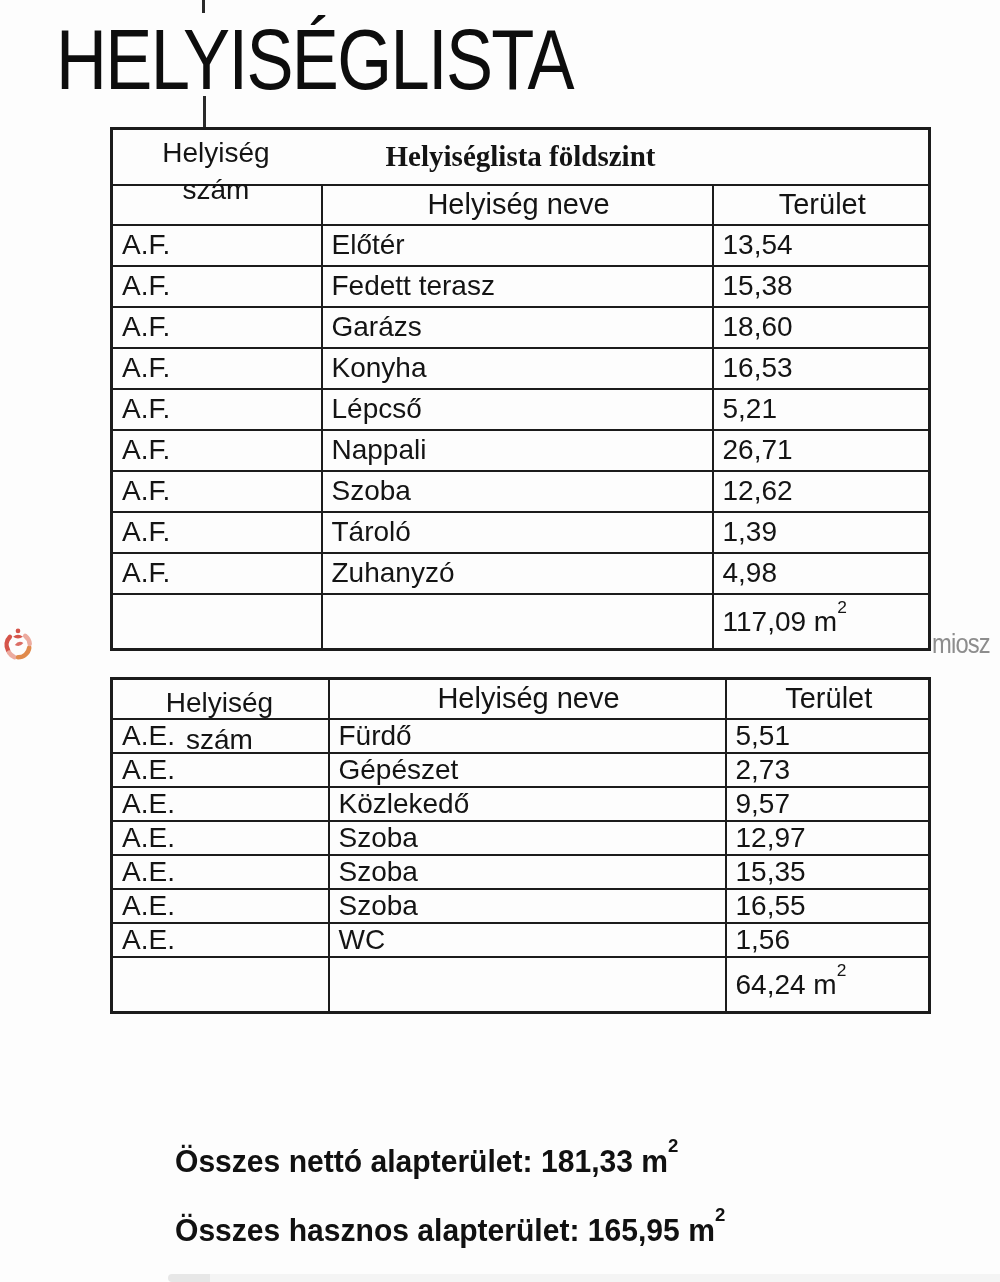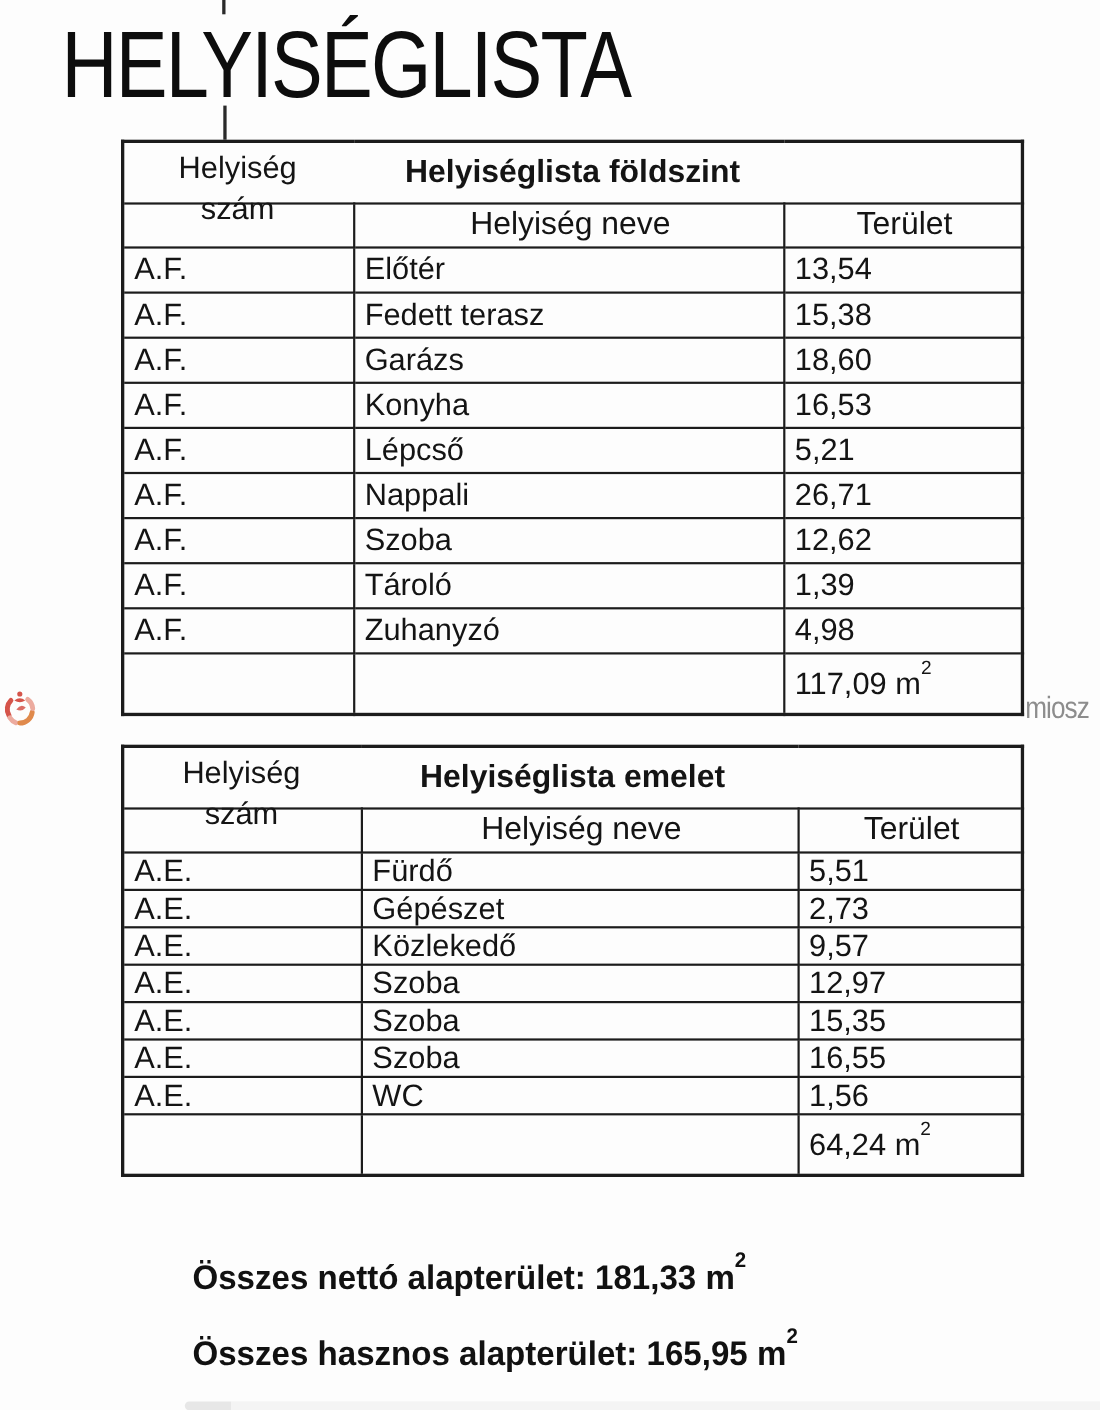--- a/index.html
+++ b/index.html
@@ -26,21 +26,21 @@
   table.rtable {
     border-collapse:collapse; table-layout:fixed; width:818px;
     border:3px solid #1c1c1c;
   }
   table.rtable td {
     border:2px solid #1c1c1c; box-sizing:border-box;
     font-size:28px; color:#141414; padding:0 6px 0 9px;
     overflow:visible; white-space:nowrap;
   }
   tr.title-row td {
-    height:56px; text-align:center; font-weight:700; font-size:29px; padding:0;
+    height:56px; text-align:center; font-weight:700; font-size:29px; padding:0;font-family:Liberation Serif, serif;
   }
   tr.head-row td { height:40px; text-align:center; font-weight:400; font-size:29px; }
   .t1 tbody.rows td { height:41px;margin-top:33px; }
   .t2 tbody.rows td { height:26px; }
   tbody.totalrow td { height:56px; }
   sup.sq { font-size:0.62em; position:relative; top:-0.45em; }
 
   
   .col1-overlay {
     position:absolute; left:0; top:3px; height:82px;
@@ -178,23 +178,20 @@
   </div>
 
   <div class="tbl-wrap t2">
     <table class="rtable">
       <colgroup>
           <col style="width:217px">
           <col style="width:397px">
           <col style="width:204px">
         </colgroup>
       <tbody>
-        <tr class="title-row">
-          <td colspan="3">Helyiséglista emelet</td>
-        </tr>
         <tr class="head-row">
           <td></td>
           <td>Helyiség neve</td>
           <td>Terület</td>
         </tr>
       </tbody>
       <tbody class="rows">
           <tr>
             <td>A.E.</td>
             <td>Fürdő</td>

